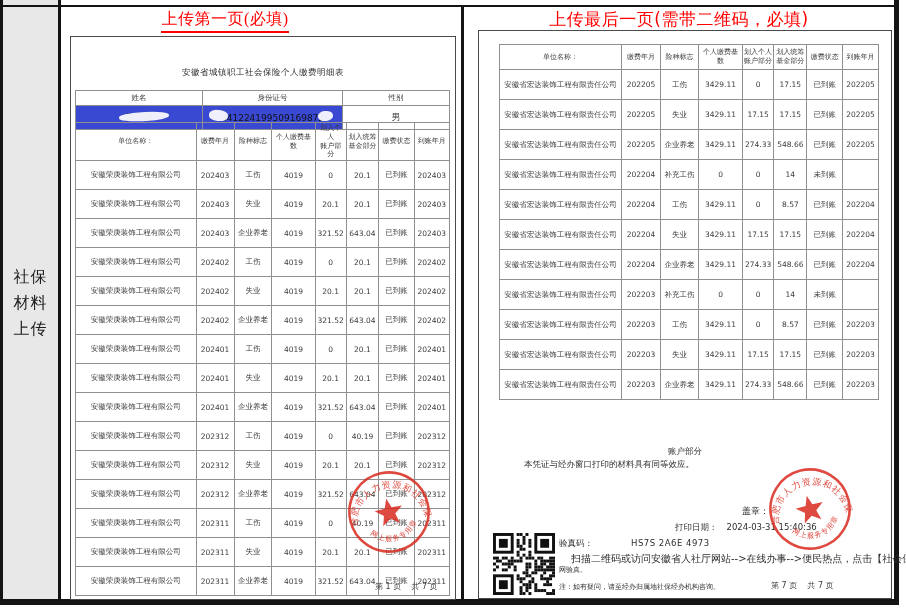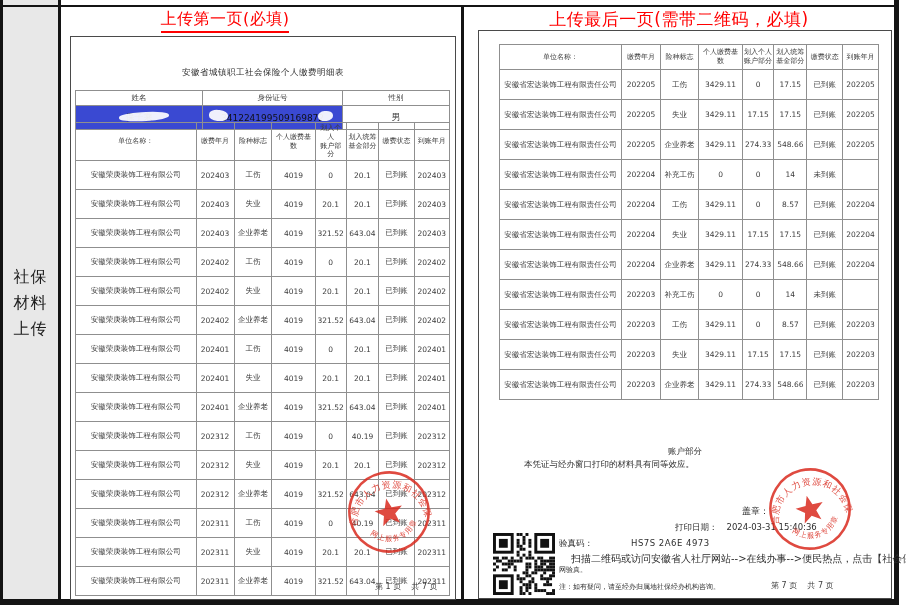--- a/index.html
+++ b/index.html
@@ -12,21 +12,21 @@
   .line-top{left:0;top:5px;width:899px;height:2px;}
   .line-mid{left:461px;top:7px;width:3px;height:598px;}
   .line-bottom{left:0;top:599px;width:899px;height:6px;}
   .line-right{left:894px;top:0;width:5px;height:605px;}
   .sidebar-stub{position:absolute;left:3px;top:0;width:55px;height:5px;background:#e8e8e8;}
   .sidebar{position:absolute;left:3px;top:7px;width:55px;height:592px;background:#e8e8e8;
            display:flex;flex-direction:column;align-items:center;justify-content:center;}
   .sidebar span{font-size:16px;line-height:26px;color:#1c1c1c;letter-spacing:1px;}
   
   .panel-title{position:absolute;text-align:center;}
-  .panel-title-left{left:62px;top:9px;width:326px;}
+  .panel-title-left{left:62px;top:9px;width:326px;font-family:Liberation Serif, serif;}
   .panel-title-right{left:464px;top:8px;width:430px;}
   .red-underline{display:inline-block;color:var(--accent,#ff0000);font-size:16px;font-weight:500;
                  border-bottom:2px solid var(--accent,#ff0000);padding-bottom:1px;letter-spacing:.5px;}
   .panel-title-right .red-underline{font-size:17px;}
   
   .page{position:absolute;background:#fff;border:1px solid #4a4a4a;}
   .page-left{left:70px;top:36px;width:384px;height:562px;}
   .page-right{left:478px;top:30px;width:412px;height:567px;}
   .doc-title{position:absolute;left:0;top:30px;width:100%;text-align:center;
              font-size:8.5px;color:#2b2b2b;letter-spacing:.5px;}

